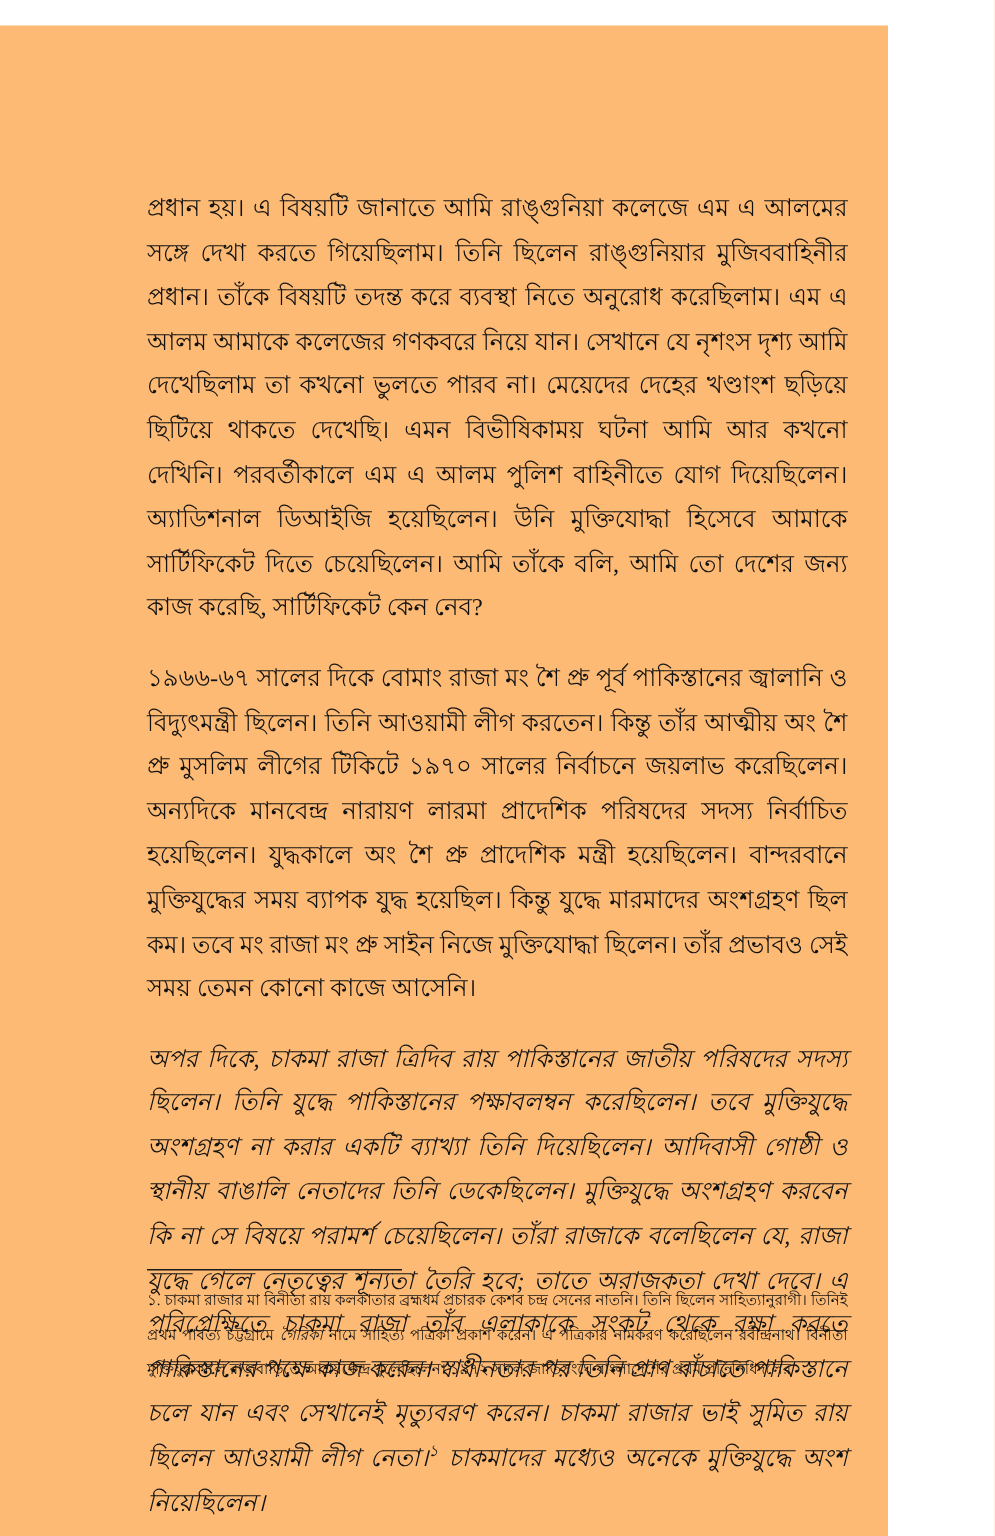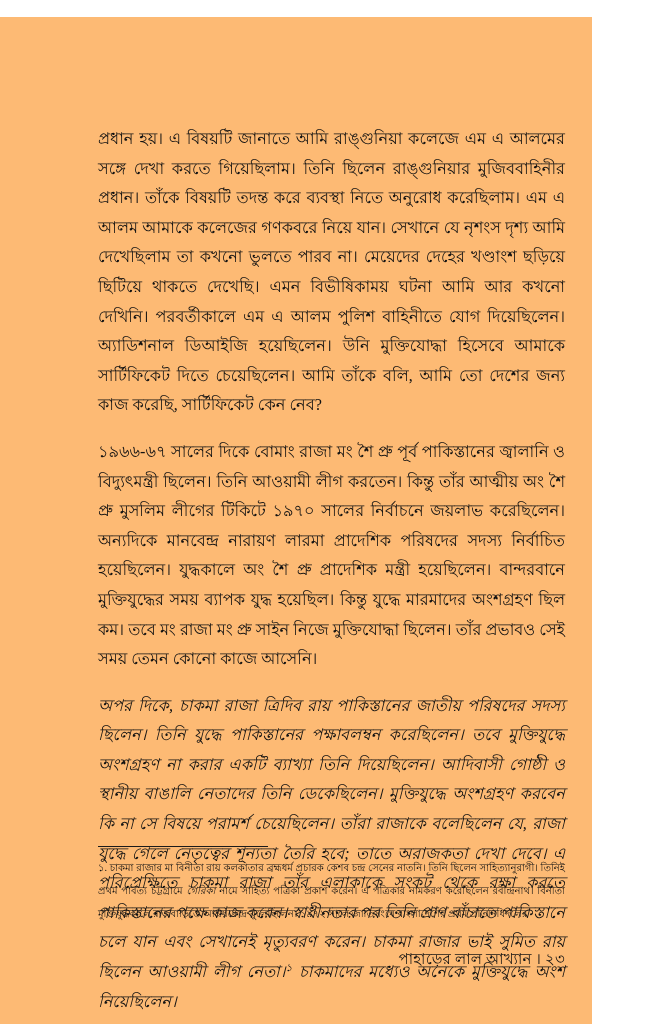--- a/index.html
+++ b/index.html
@@ -104,17 +104,14 @@
 
     <p class="para"><span>অপর দিকে, চাকমা রাজা ত্রিদিব রায় পাকিস্তানের জাতীয় পরিষদের সদস্য ছিলেন। তিনি যুদ্ধে পাকিস্তানের পক্ষাবলম্বন করেছিলেন। তবে মুক্তিযুদ্ধে অংশগ্রহণ না করার একটি ব্যাখ্যা তিনি দিয়েছিলেন। আদিবাসী গোষ্ঠী ও স্থানীয় বাঙালি নেতাদের তিনি ডেকেছিলেন। মুক্তিযুদ্ধে অংশগ্রহণ করবেন কি না সে বিষয়ে পরামর্শ চেয়েছিলেন। তাঁরা রাজাকে বলেছিলেন যে, রাজা যুদ্ধে গেলে নেতৃত্বের শূন্যতা তৈরি হবে; তাতে অরাজকতা দেখা দেবে। এ পরিপ্রেক্ষিতে চাকমা রাজা তাঁর এলাকাকে সংকট থেকে রক্ষা করতে পাকিস্তানের পক্ষে কাজ করেন। স্বাধীনতার পর তিনি প্রাণ বাঁচাতে পাকিস্তানে চলে যান এবং সেখানেই মৃত্যুবরণ করেন। চাকমা রাজার ভাই সুমিত রায় ছিলেন আওয়ামী লীগ নেতা।</span><sup class="fn-marker">১</sup><span> চাকমাদের মধ্যেও অনেকে মুক্তিযুদ্ধে অংশ নিয়েছিলেন।</span></p>
 
   </div>
 
   <div class="footnote-area">
     <div class="footnote-rule"></div>
     <p class="footnote"><span>১.</span><span> চাকমা রাজার মা বিনীতা রায় কলকাতার ব্রহ্মধর্ম প্রচারক কেশব চন্দ্র সেনের নাতনি। তিনি ছিলেন সাহিত্যানুরাগী। তিনিই প্রথম পার্বত্য চট্টগ্রামে </span><span class="italic">গৈরিকা</span><span> নামে সাহিত্য পত্রিকা প্রকাশ করেন। এ পত্রিকার নামকরণ করেছিলেন রবীন্দ্রনাথ। বিনীতা মুক্তিযুদ্ধকালে রাজবাড়িতে আশ্রয়কেন্দ্র খুলেছিলেন। ১৯৭২ সালে জাতিসংঘে বাংলাদেশের প্রথম প্রতিনিধিদলের</span></p>
   </div>
 
-  <div class="page-footer">
-    <span>পাহাড়ের লাল আখ্যান । ২৩</span>
-  </div>
 
 </div>
 
 </body></html>

